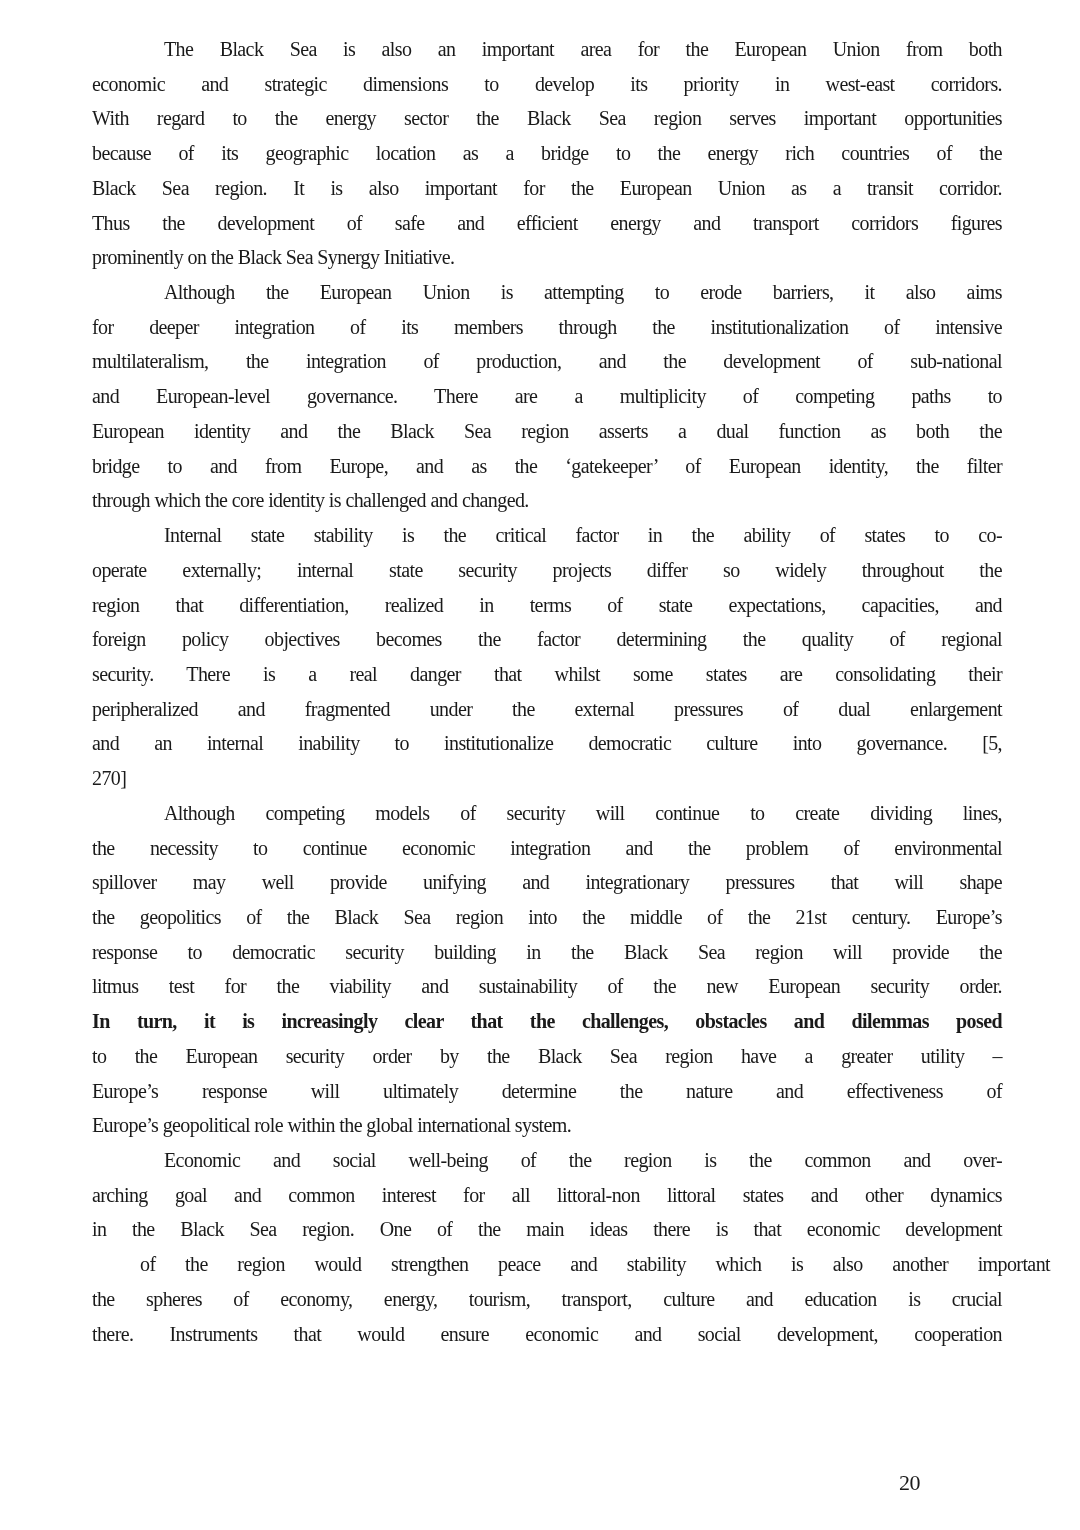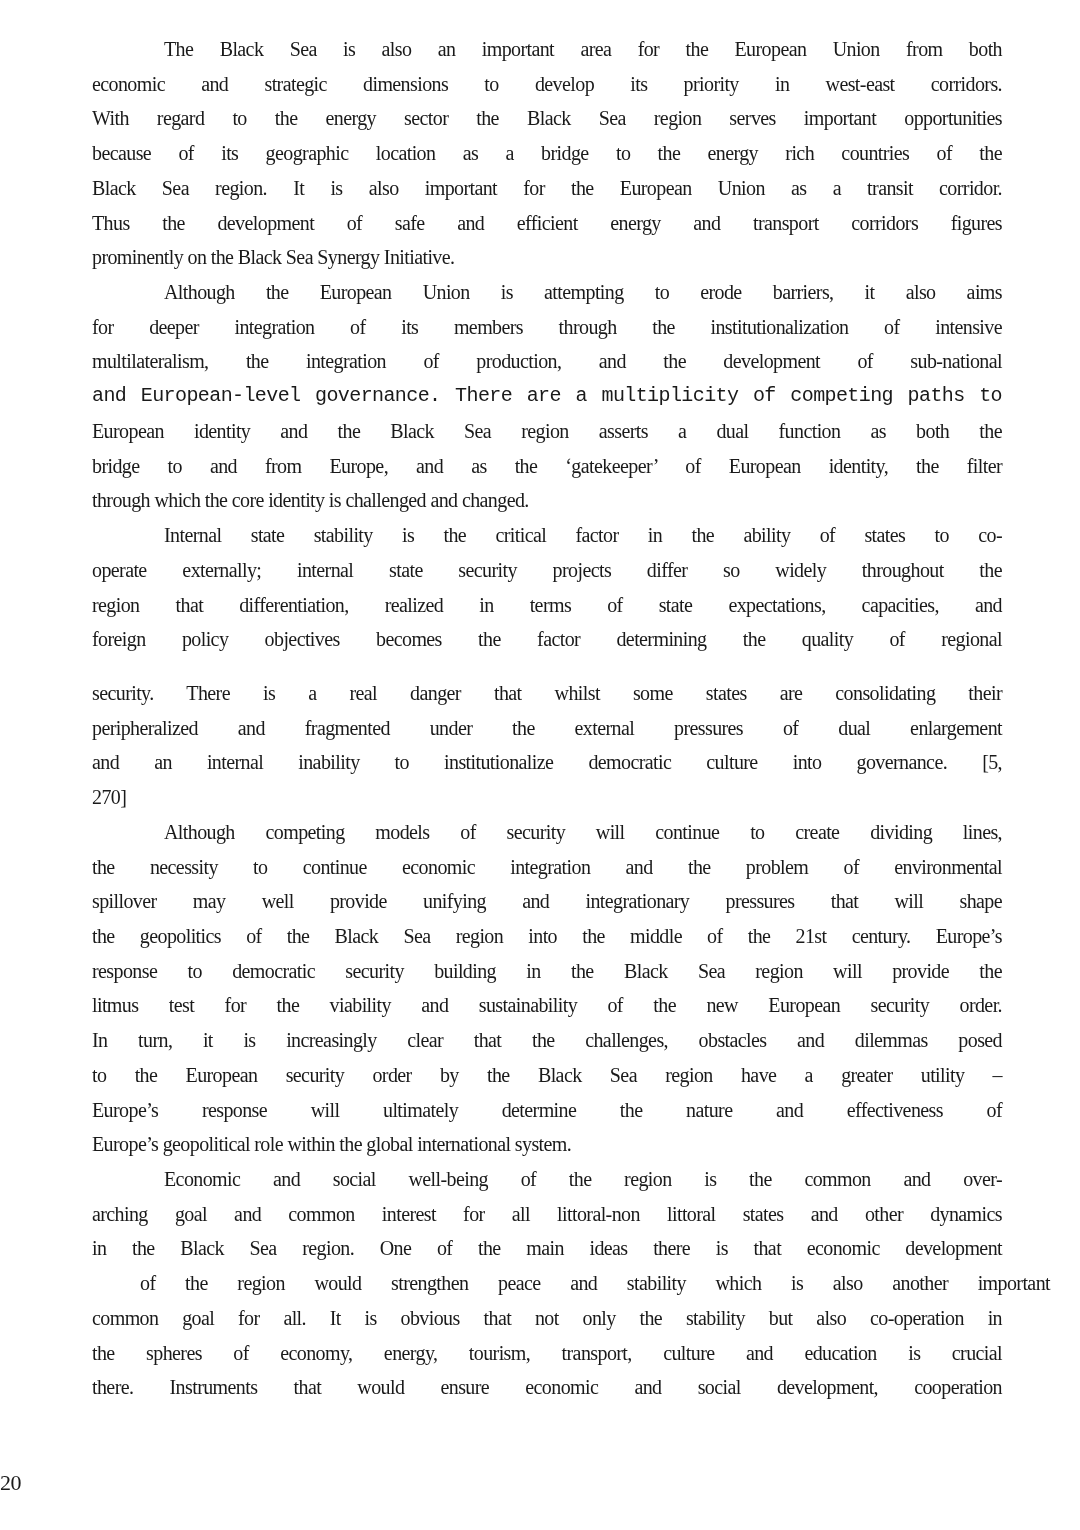--- a/index.html
+++ b/index.html
@@ -39,21 +39,21 @@
       text-align-last: left;
     }
     .paragraph {
       margin: 0;
     }
     .page-number {
       position: absolute;
       left: 0;
       width: 920px;
       top: 1468px;
-      text-align: left;
+      text-align: right;
       font-size: 22px;
       line-height: 30px;
       letter-spacing: -0.5px;
     }
   </style>
 </head>
 <body>
 
 <div class="page" id="page">
     <div class="paragraph">
@@ -62,51 +62,50 @@
       <span class="line" style="width: 910px; box-sizing: border-box;">With regard to the energy sector the Black Sea region serves important opportunities</span>
       <span class="line" style="width: 910px; box-sizing: border-box;">because of its geographic location as a bridge to the energy rich countries of the</span>
       <span class="line" style="width: 910px; box-sizing: border-box;">Black Sea region. It is also important for the European Union as a transit corridor.</span>
       <span class="line" style="width: 910px; box-sizing: border-box;">Thus the development of safe and efficient energy and transport corridors figures</span>
       <span class="line last" style="width: 910px; box-sizing: border-box;">prominently on the Black Sea Synergy Initiative.</span>
     </div>
     <div class="paragraph">
       <span class="line indent" style="width: 910px; box-sizing: border-box;">Although the European Union is attempting to erode barriers, it also aims</span>
       <span class="line" style="width: 910px; box-sizing: border-box;">for deeper integration of its members through the institutionalization of intensive</span>
       <span class="line" style="width: 910px; box-sizing: border-box;">multilateralism, the integration of production, and the development of sub-national</span>
-      <span class="line" style="width: 910px; box-sizing: border-box; font-family: Liberation Mono, monospace;">and European-level governance. There are a multiplicity of competing paths to</span>
+      <span class="line" style="width: 910px; box-sizing: border-box;">and European-level governance. There are a multiplicity of competing paths to</span>
       <span class="line" style="width: 910px; box-sizing: border-box;">European identity and the Black Sea region asserts a dual function as both the</span>
       <span class="line" style="width: 910px; box-sizing: border-box;">bridge to and from Europe, and as the ‘gatekeeper’ of European identity, the filter</span>
       <span class="line last" style="width: 910px; box-sizing: border-box;">through which the core identity is challenged and changed.</span>
     </div>
     <div class="paragraph">
       <span class="line indent" style="width: 910px; box-sizing: border-box;">Internal state stability is the critical factor in the ability of states to co-</span>
       <span class="line" style="width: 910px; box-sizing: border-box;">operate externally; internal state security projects differ so widely throughout the</span>
       <span class="line" style="width: 910px; box-sizing: border-box;">region that differentiation, realized in terms of state expectations, capacities, and</span>
       <span class="line" style="width: 910px; box-sizing: border-box;">foreign policy objectives becomes the factor determining the quality of regional</span>
-      <span class="line" style="width: 910px; box-sizing: border-box; margin-top: 19px;">security. There is a real danger that whilst some states are consolidating their</span>
+      <span class="line" style="width: 910px; box-sizing: border-box;">security. There is a real danger that whilst some states are consolidating their</span>
       <span class="line" style="width: 910px; box-sizing: border-box;">peripheralized and fragmented under the external pressures of dual enlargement</span>
       <span class="line" style="width: 910px; box-sizing: border-box;">and an internal inability to institutionalize democratic culture into governance. [5,</span>
       <span class="line last" style="width: 910px; box-sizing: border-box;">270]</span>
     </div>
     <div class="paragraph">
       <span class="line indent" style="width: 910px; box-sizing: border-box;">Although competing models of security will continue to create dividing lines,</span>
       <span class="line" style="width: 910px; box-sizing: border-box;">the necessity to continue economic integration and the problem of environmental</span>
       <span class="line" style="width: 910px; box-sizing: border-box;">spillover may well provide unifying and integrationary pressures that will shape</span>
       <span class="line" style="width: 910px; box-sizing: border-box;">the geopolitics of the Black Sea region into the middle of the 21st century. Europe’s</span>
       <span class="line" style="width: 910px; box-sizing: border-box;">response to democratic security building in the Black Sea region will provide the</span>
       <span class="line" style="width: 910px; box-sizing: border-box;">litmus test for the viability and sustainability of the new European security order.</span>
-      <span class="line" style="width: 910px; box-sizing: border-box;">In turn, it is increasingly clear that the challenges, obstacles and dilemmas posed</span>
+      <span class="line" style="width: 910px; box-sizing: border-box; font-weight: bold;">In turn, it is increasingly clear that the challenges, obstacles and dilemmas posed</span>
       <span class="line" style="width: 910px; box-sizing: border-box;">to the European security order by the Black Sea region have a greater utility –</span>
       <span class="line" style="width: 910px; box-sizing: border-box;">Europe’s response will ultimately determine the nature and effectiveness of</span>
       <span class="line last" style="width: 910px; box-sizing: border-box;">Europe’s geopolitical role within the global international system.</span>
     </div>
     <div class="paragraph">
       <span class="line indent" style="width: 910px; box-sizing: border-box;">Economic and social well-being of the region is the common and over-</span>
       <span class="line" style="width: 910px; box-sizing: border-box;">arching goal and common interest for all littoral-non littoral states and other dynamics</span>
       <span class="line" style="width: 910px; box-sizing: border-box;">in the Black Sea region. One of the main ideas there is that economic development</span>
       <span class="line" style="width: 910px; box-sizing: border-box; margin-left: 48px;">of the region would strengthen peace and stability which is also another important</span>
-      <span class="line" style="width: 910px; box-sizing: border-box;">common goal for all. It is obvious that not only the stability but also co-operation in</span>
       <span class="line" style="width: 910px; box-sizing: border-box;">the spheres of economy, energy, tourism, transport, culture and education is crucial</span>
       <span class="line" style="width: 910px; box-sizing: border-box;">there. Instruments that would ensure economic and social development, cooperation</span>
     </div>
   </div>
 
 <div class="page-number">20</div>
 
 </body></html>

